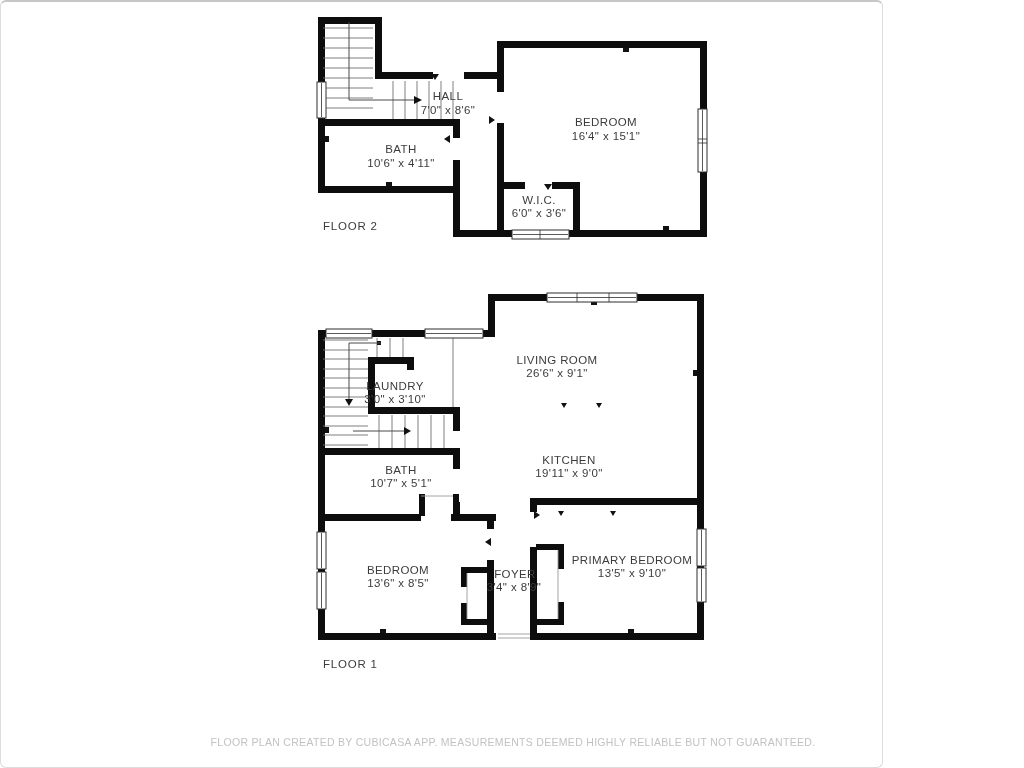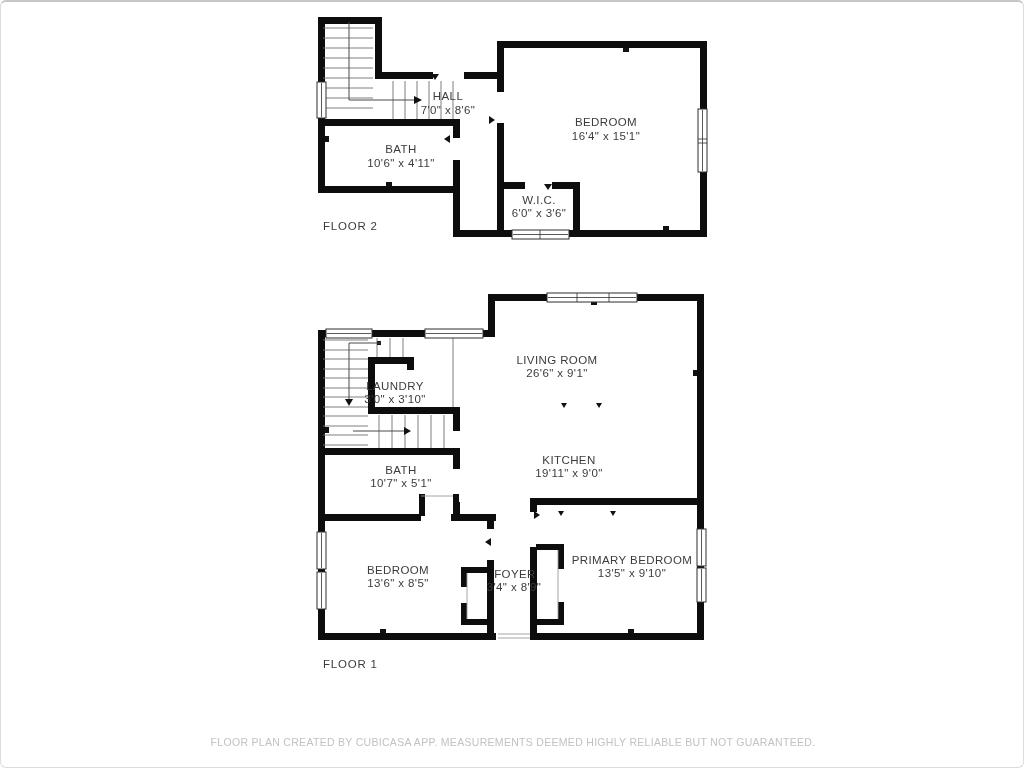--- a/index.html
+++ b/index.html
@@ -1,16 +1,16 @@
 <!DOCTYPE html>
 <html><head>
 <meta charset="utf-8">
 <style>
   html,body{margin:0;padding:0;background:#ffffff;}
-  .frame{position:relative;width:1024px;height:768px;box-sizing:border-box;
+  .frame{position:relative;width:883px;height:768px;box-sizing:border-box;
          background:#ffffff;border:1px solid #dcdcdc;border-top:2px solid #c6c6c6;
          border-radius:6px;overflow:hidden;}
   svg{display:block;}
   .wall{fill:#0d0d0d;stroke:none;}
   .stair{stroke:#6f6f6f;stroke-width:0.9;fill:none;}
   .walkline{stroke:#4a4a4a;stroke-width:1;fill:none;}
   .mark{fill:#111111;}
   .win{fill:#ffffff;stroke:#2e2e2e;stroke-width:1;}
   .winline{stroke:#2e2e2e;stroke-width:0.8;fill:none;}
   .doorline{stroke:#9a9a9a;stroke-width:0.9;fill:none;}

